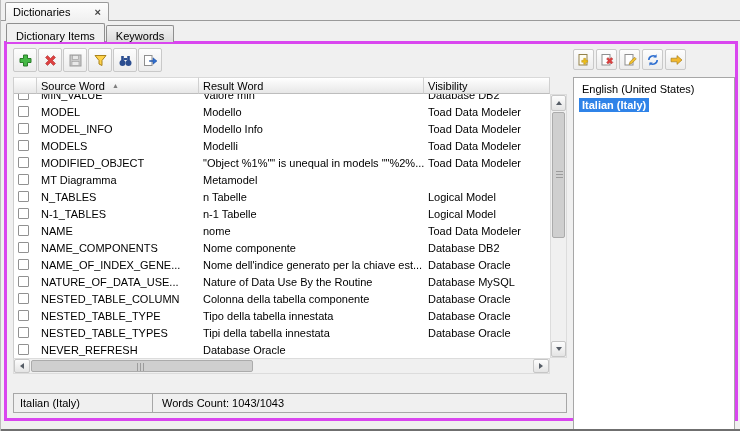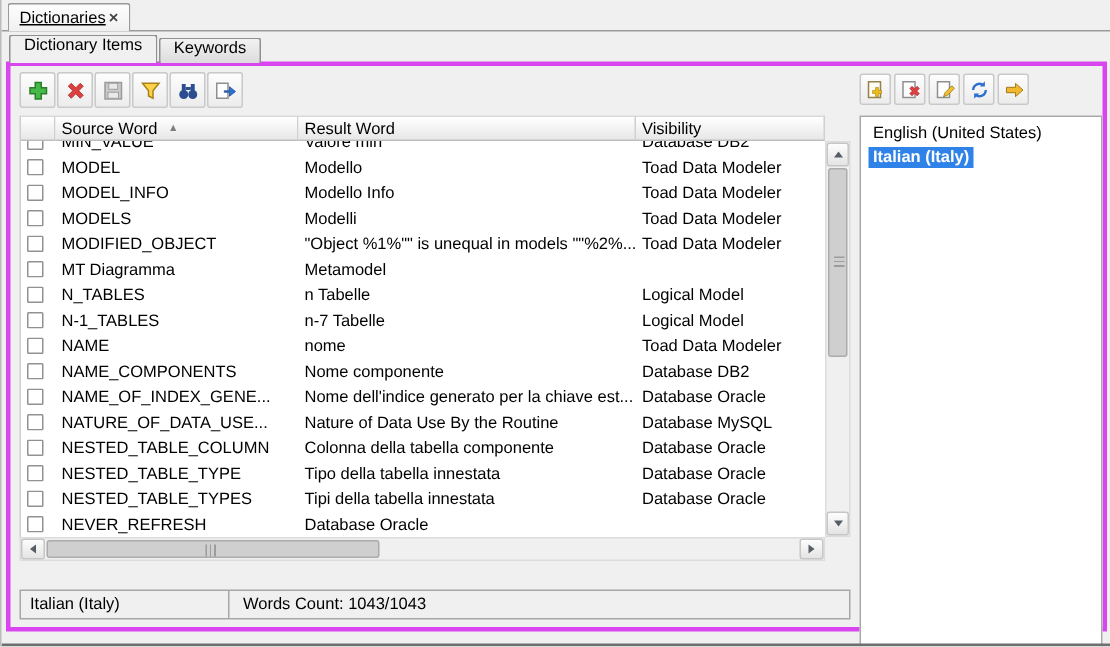--- a/index.html
+++ b/index.html
@@ -8,26 +8,26 @@
 
   .window{ position:relative; width:740px; height:431px; background:#f0f0f0;
            border-left:1px solid #bcbcbc; overflow:hidden; }
   .window-bottom-edge{ position:absolute; left:0; bottom:0; width:100%; height:2px; background:#6f6f6f; }
 
   
   .doc-tabbar{ position:absolute; left:0; top:0; width:100%; height:21px; border-bottom:1px solid #9a9a9a; }
   .doc-tab{ position:absolute; left:4px; top:2px; height:19px; z-index:3;
             background:linear-gradient(#fdfdfd,#f0f0f0); border:1px solid #9a9a9a; border-bottom:none;
             border-radius:2px 2px 0 0; display:flex; align-items:center; padding:0 7px; }
-  .doc-tab .lbl{ margin-right:2px;text-decoration:underline; }
+  .doc-tab .lbl{ margin-right:24px; }
   .close-x{ color:#444; font-size:11px; font-weight:bold; line-height:1; cursor:default; }
 
   
   .sub-tabbar{ position:absolute; left:5px; top:23px; height:19px; z-index:3; display:flex; align-items:flex-end; }
-  .sub-tab{ height:17px; display:flex; align-items:flex-start; padding:0 9px; margin-right:1px;
+  .sub-tab{ height:17px; display:flex; align-items:flex-end; padding:0 9px; margin-right:1px;
             border:1px solid #8f8f8f; border-bottom:none; border-radius:2px 2px 0 0;
             background:linear-gradient(#f2f2f2,#dcdcdc); }
   .sub-tab.active{ background:#f0f0f0; height:19px; }
 
   
   .content-panel{ position:absolute; left:3px; top:41px; width:734px; height:380px;
                   border:3px solid #d946ef; background:#f0f0f0; }
 
   
   .toolbar-left{ position:absolute; left:6px; top:4px; display:flex; gap:1px; }
@@ -280,21 +280,21 @@
                 </div>
                 <div class="cell">N_TABLES</div>
                 <div class="cell">n Tabelle</div>
                 <div class="cell">Logical Model</div>
               </div>
               <div class="trow">
                 <div class="cell cb-cell">
                   <span class="checkbox"></span>
                 </div>
                 <div class="cell">N-1_TABLES</div>
-                <div class="cell">n-7 Tabelle</div>
+                <div class="cell">n-1 Tabelle</div>
                 <div class="cell">Logical Model</div>
               </div>
               <div class="trow">
                 <div class="cell cb-cell">
                   <span class="checkbox"></span>
                 </div>
                 <div class="cell">NAME</div>
                 <div class="cell">nome</div>
                 <div class="cell">Toad Data Modeler</div>
               </div>

